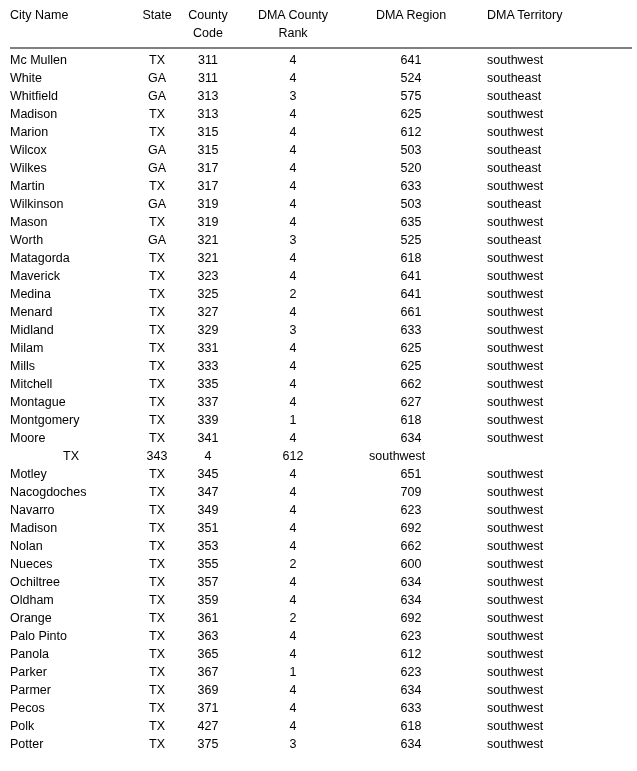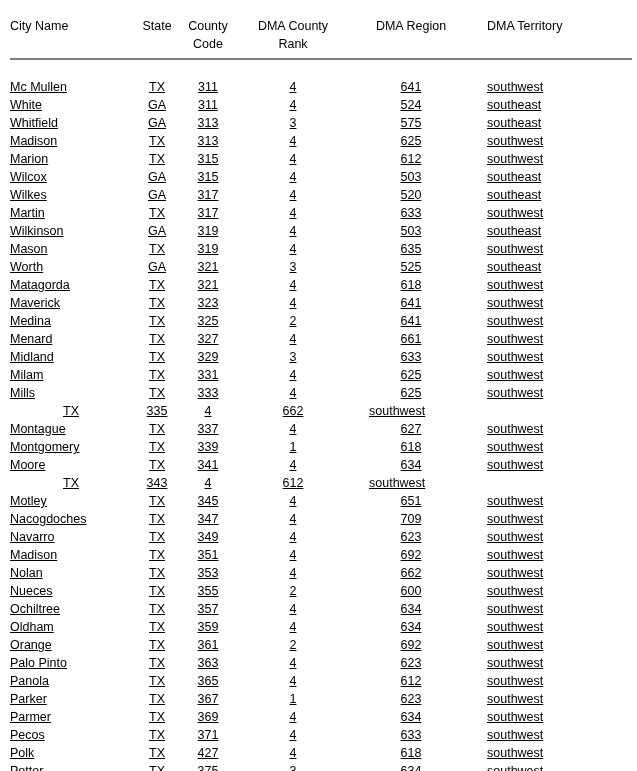--- a/index.html
+++ b/index.html
@@ -24,33 +24,31 @@
     padding-left: 10px;
     padding-right: 5px;
     box-sizing: border-box;
   }
   .thead {
     padding-top: 6px;
   }
   .th {
     line-height: 18px;
     white-space: nowrap;
-    margin-top: 11px;
   }
   .th .line2 {
     display: block;
   }
   .separator {
     height: 0;
     border-top: 2px solid #808080;
     margin: 5px 5px 0 10px;
   }
   .tbody {
-    padding-top: 18px;
-    text-decoration: underline;
+    padding-top: 2px;
   }
   .tr {
     height: 18px;
     align-items: center;
   }
   .td {
     line-height: 18px;
     white-space: nowrap;
     overflow: hidden;
   }
@@ -230,20 +228,21 @@
       </div>
       <div class="tr">
         <div class="td col-city">Mills</div>
         <div class="td col-state">TX</div>
         <div class="td col-code">333</div>
         <div class="td col-rank">4</div>
         <div class="td col-region">625</div>
         <div class="td col-territory">southwest</div>
       </div>
       <div class="tr">
+        <div class="td col-city">Mitchell</div>
         <div class="td col-state">TX</div>
         <div class="td col-code">335</div>
         <div class="td col-rank">4</div>
         <div class="td col-region">662</div>
         <div class="td col-territory">southwest</div>
       </div>
       <div class="tr">
         <div class="td col-city">Montague</div>
         <div class="td col-state">TX</div>
         <div class="td col-code">337</div>

